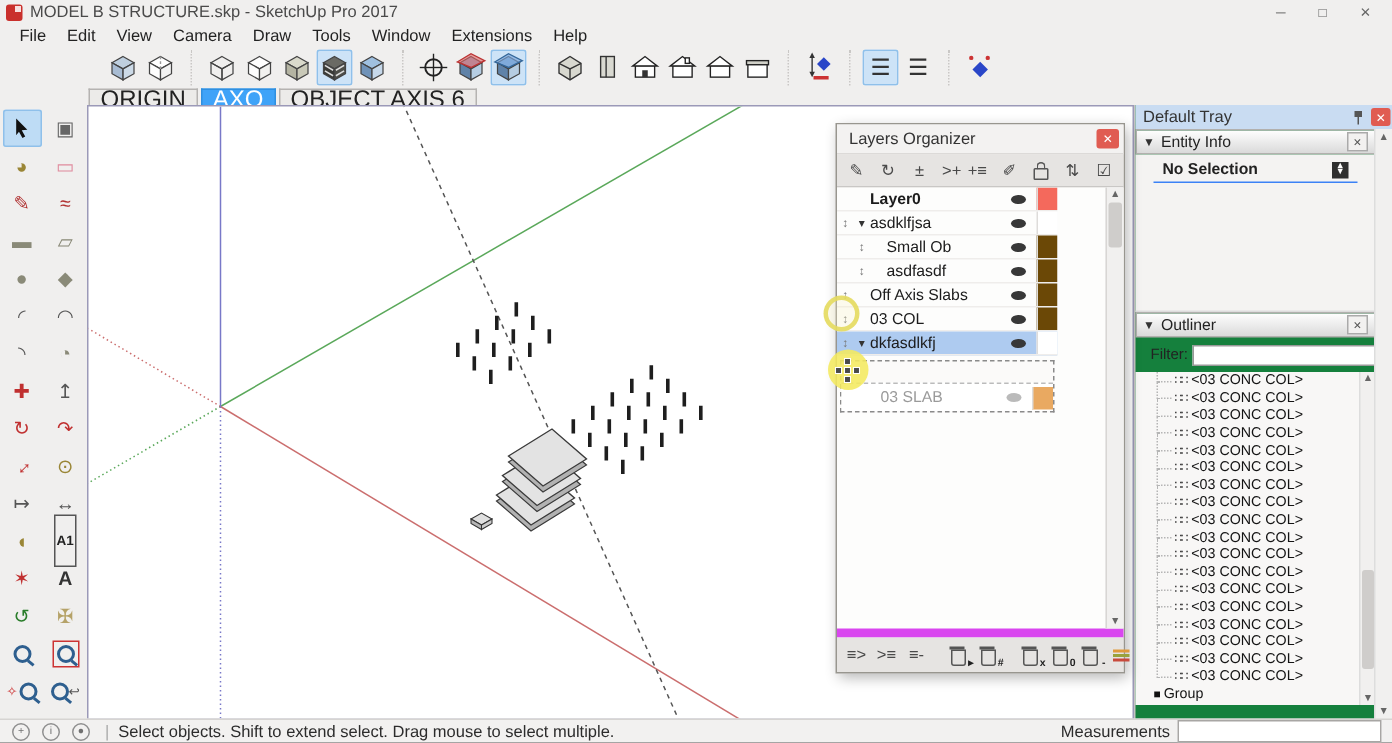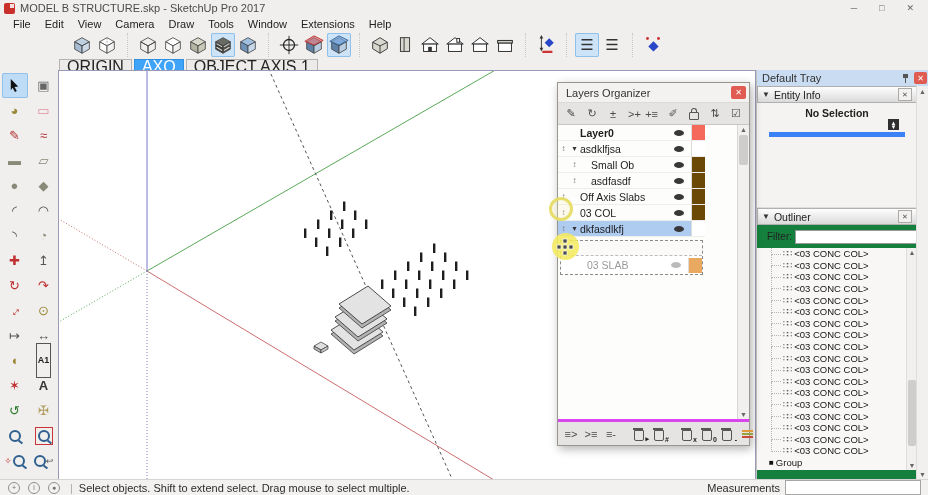--- a/index.html
+++ b/index.html
@@ -43,21 +43,21 @@
   .colors-ic{display:inline-flex;flex-direction:column;gap:1px;}
   .colors-ic i{width:11px;height:2px;display:block;}
   
   .dialog{position:absolute;left:557px;top:82px;width:191px;background:#f7f6f5;border:1px solid #98968f;
           box-shadow:2px 3px 9px rgba(0,0,0,.3);z-index:5;}
   .dlg-title{height:19px;display:flex;align-items:center;padding:0 3px 0 8px;font-size:11px;color:#333;background:#f3f2f1;border-bottom:1px solid #dcdad8;}
   .close-red{margin-left:auto;width:15px;height:13px;background:#e05c52;color:#fff;font-size:8px;display:flex;align-items:center;justify-content:center;border-radius:2px;}
   .dlg-toolbar{height:21px;background:#e6e4e2;display:flex;align-items:center;justify-content:space-between;padding:0 7px;border-bottom:1px solid #c9c7c5;font-size:11px;color:#444;}
   .dlg-toolbar .grp{display:flex;gap:9px;align-items:center;}
   .dlg-ic{display:inline-flex;align-items:center;justify-content:center;min-width:12px;height:16px;font-size:11px;color:#4a4a4a;}
-  .dlg-list{height:294px;background:#fdfdfc;display:flex;border-bottom:3px solid #d946ef;gap:32px;}
+  .dlg-list{height:294px;background:#fdfdfc;display:flex;border-bottom:6px solid #d946ef;gap:32px;}
   .rows{flex:1;overflow:hidden;}
   .lrow{height:15px;display:flex;align-items:center;font-size:10.5px;color:#1c1c1c;border-bottom:1px solid #efedeb;}
   .lrow.selected{background:#aecbf0;}
   .handle{width:11px;text-align:center;color:#777;font-size:8px;flex:none;}
   .caretc{width:11px;color:#333;font-size:8px;flex:none;text-align:center;}
   .lname{flex:1;white-space:nowrap;overflow:hidden;}
   .eye{width:10px;height:6px;background:#383838;border-radius:50%;margin-right:7px;flex:none;}
   .eye.faded{opacity:.35;}
   .swatch{width:13px;height:15px;flex:none;border-left:1px solid #dedcda;}
   .dropzone{border:1px dashed #8a8a8a;margin:3px 2px 0 2px;height:33px;display:flex;flex-direction:column;justify-content:flex-end;background:#fbfaf9;}
@@ -74,21 +74,21 @@
   .drag-cursor{position:absolute;left:556px;top:238px;z-index:7;}
   
   .tray{width:171px;background:#15803d;border-left:1px solid #c6c4c2;position:relative;font-size:10.5px;}
   .tray-header{height:16px;background:#c9dcf2;display:flex;align-items:center;padding-left:5px;font-size:11px;color:#333;}
   .pin{margin-left:auto;margin-right:4px;display:inline-flex;}
   .tray-close{width:13px;height:12px;background:#e05c52;color:#fff;font-size:8px;display:flex;align-items:center;justify-content:center;border-radius:2px;margin-right:1px;}
   .panel-header{height:15px;background:linear-gradient(#fefefe,#dadada);border:1px solid #b2b0ae;display:flex;align-items:center;padding:0 4px;margin-right:11px;font-size:10.5px;color:#222;}
   .ph-caret{font-size:8px;margin-right:4px;color:#333;}
   .ph-close{margin-left:auto;width:12px;height:11px;border:1px solid #aaa;background:#f2f1f0;color:#555;font-size:7px;display:flex;align-items:center;justify-content:center;}
   .ei-body{height:104px;background:#f4f3f2;margin-right:11px;border-bottom:1px solid #ddd;}
-  .ei-row{display:flex;align-items:center;padding:4px 6px 2px 6px;border-bottom:5px solid #3b82f6;margin:0 12px;flex-direction:column;}
+  .ei-row{display:flex;align-items:center;padding:4px 6px 2px 6px;border-bottom:1px solid #3b82f6;margin:0 12px;}
   .ei-status{font-weight:bold;font-size:10.5px;}
   .ei-toggle{margin-left:auto;width:11px;height:11px;background:#2f2f2f;color:#fff;font-size:6px;display:flex;flex-direction:column;align-items:center;justify-content:center;line-height:4px;}
   .ol-filter{height:19px;display:flex;align-items:center;gap:3px;padding:2px 10px;margin-right:11px;font-size:10px;}
   .ol-filter input{flex:1;height:12px;border:1px solid #999;font-size:9px;padding:0 2px;background:#fff;}
   .flt-btn{font-size:10px;color:#222;}
   .tree{position:relative;height:222px;margin-right:11px;background:#f8f7f6;overflow:hidden;font-size:9.5px;}
   .trow{height:11.6px;display:flex;align-items:center;padding-left:26px;position:relative;color:#141414;white-space:nowrap;}
   .trow::before{content:"";position:absolute;left:14px;top:-5px;bottom:5px;width:9px;border-left:1px dotted #b5b5b5;border-bottom:1px dotted #b5b5b5;}
   .trow .cicon{font-size:8px;margin-right:3px;color:#111;letter-spacing:-1px;}
   .trow.group{padding-left:12px;}
@@ -284,21 +284,21 @@
             <circle cx="6" cy="5" r="1.6" fill="#c33"></circle>
             <circle cx="18" cy="5" r="1.6" fill="#c33"></circle>
           </svg>
         </div>
       </div>
     </div>
 
   <div class="tabbar" id="tabbar">
       <span class="tab">ORIGIN</span>
       <span class="tab active">AXO</span>
-      <span class="tab">OBJECT AXIS 1</span>
+      <span class="tab">OBJECT AXIS 6</span>
     </div>
 
   <div class="main">
     <div class="palette" id="palette">
         <div class="tool active">
           <svg width="13" height="15" viewBox="0 0 14 16">
             <polygon points="3,1 11,9 7,9.5 9.5,14 7.5,15 5,10.5 3,13" fill="#111"></polygon>
           </svg>
         </div>
         <div class="tool">

